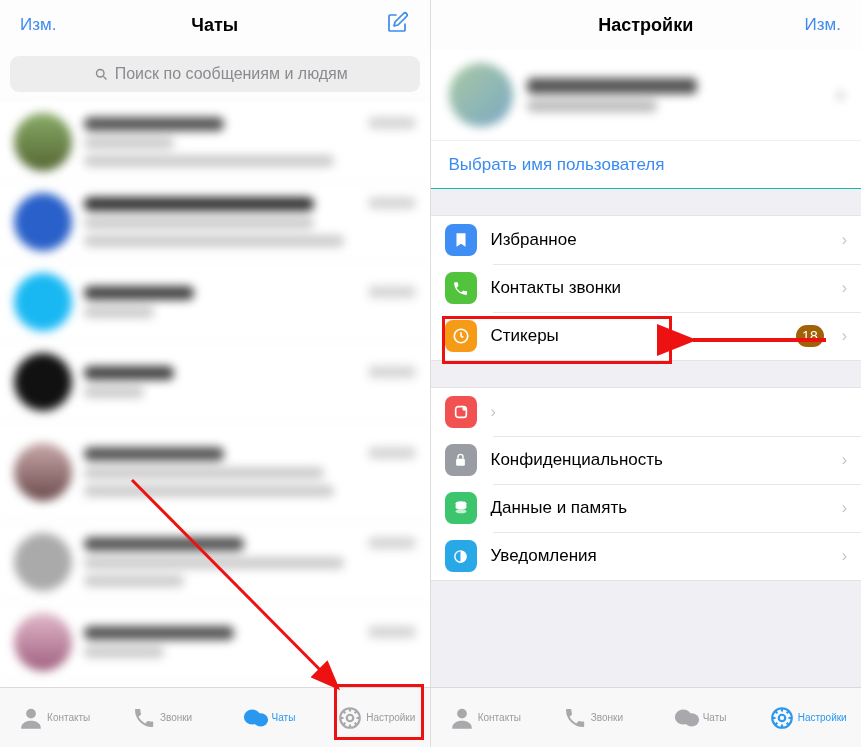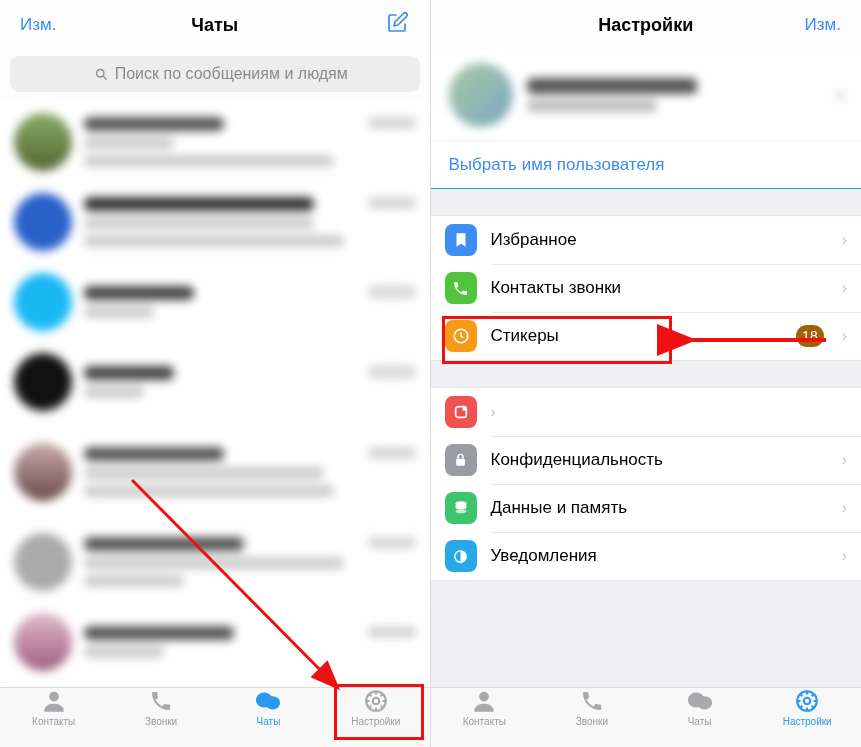--- a/index.html
+++ b/index.html
@@ -41,21 +41,21 @@
   .chatrow { height: 80px; display: flex; align-items: center; padding: 0 14px; gap: 12px; border-bottom: 1px solid #f0f0f0; filter: blur(5px); }
   .avatar { width: 58px; height: 58px; border-radius: 50%; flex-shrink: 0; }
   .chatbody { flex: 1; display: flex; flex-direction: column; gap: 6px; }
   .line1 { display: flex; justify-content: space-between; }
   .name-b { height: 14px; border-radius: 6px; }
   .time-b { height: 12px; width: 48px; background: #d5d5d5; border-radius: 5px; }
   .msg-b { height: 12px; border-radius: 5px; }
 
   
   .tabbar { height: 60px; background: #f8f8f9; border-top: 1px solid #d9d9de; display: flex; }
-  .tab { flex: 1; display: flex; flex-direction: column; align-items: center; gap: 2px; }
+  .tab { flex: 1; display: flex; flex-direction: row; align-items: center; justify-content: center; gap: 2px; }
   .tab-label { font-size: 10px; color: #9b9b9f; }
   .tab.active .tab-label { color: #2b98f0; }
   .tab .ico { width: 28px; height: 26px; display: flex; align-items: center; justify-content: center; color: #a9a9ad; }
   .tab.active .ico { color: #2b98f0; }
 
   
   .scroll { flex: 1; overflow: hidden; background: #f0f0f4; }
   .profile-block { background: #fff; border-bottom: 1px solid #14b8a6; }
   .profile-row { height: 90px; display: flex; align-items: center; padding: 0 18px; gap: 14px; filter: blur(5px); }
   .profile-av { width: 64px; height: 64px; border-radius: 50%; background: linear-gradient(135deg,#a9c9a2,#7aa8c4); flex-shrink:0; }

